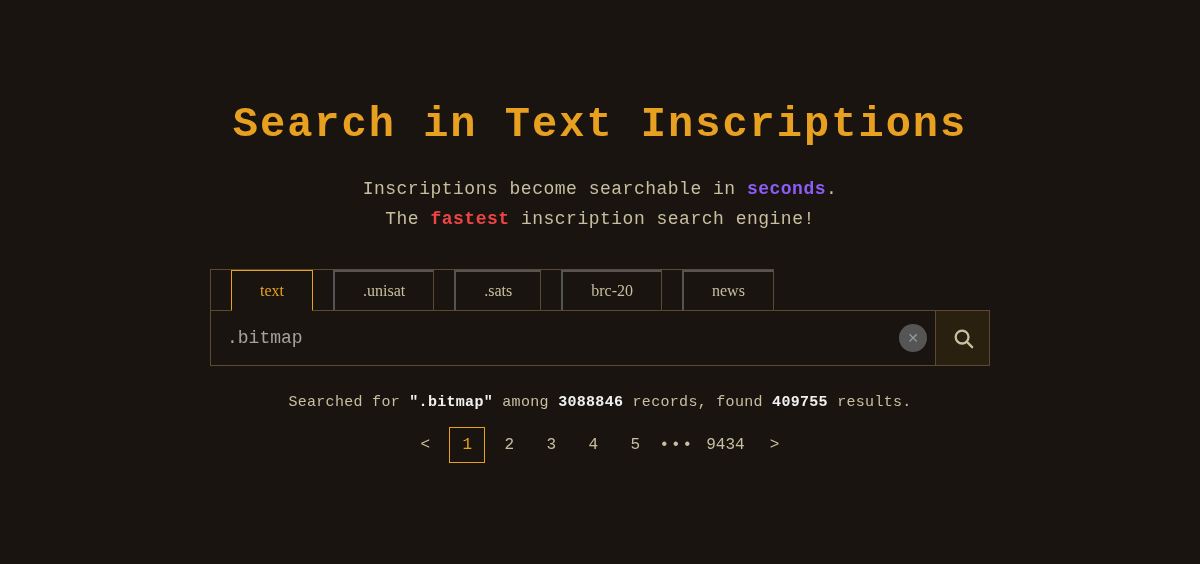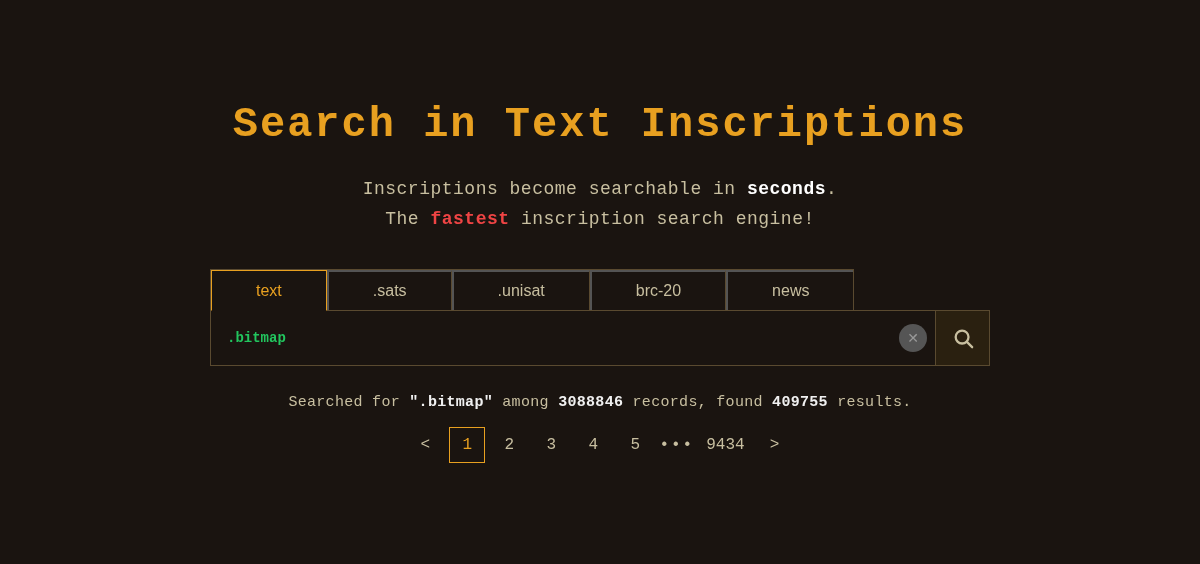--- a/index.html
+++ b/index.html
@@ -32,21 +32,21 @@
 
     .subtitle {
       font-size: 18px;
       color: #c8bfa0;
       margin-bottom: 10px;
       text-align: center;
       letter-spacing: 0.5px;
     }
 
     .subtitle .highlight {
-      color: #ffffff;
+      color: #8b5cf6;
       font-weight: bold;
       text-align: right;
     }
 
     .subtitle2 {
       font-size: 18px;
       color: #c8bfa0;
       margin-bottom: 40px;
       text-align: center;
       letter-spacing: 0.5px;
@@ -64,28 +64,29 @@
     }
 
     .tabs {
       display: flex;
       border: 1px solid #5a4a30;
       border-bottom: none;
       width: fit-content;
     }
 
     .tab {
-      padding: 10px 44px;
-      font-family: Liberation Sans, sans-serif;
+      padding: 10px 28px;
+      font-family: Liberation Serif, serif;
       font-size: 16px;
       cursor: pointer;
       border-right: 1px solid #5a4a30;
       color: #c8bfa0;
       background: transparent;
       border-bottom: none;
+      margin-left: 20px;
     }
 
     .tab:last-child {
       border-right: none;
     }
 
     .tab.active {
       color: #e8a020;
       border: 1px solid #e8a020;
       border-bottom: 1px solid #1a1410;
@@ -101,25 +102,24 @@
       border: 1px solid #5a4a30;
       background: #1a1410;
       width: 780px;
     }
 
     .search-input {
       flex: 1;
       background: transparent;
       border: none;
       outline: none;
-      color: #22c55e;
+      color: #a3a3a3;
       font-family: 'Courier New', Courier, monospace;
-      font-size: 14px;
+      font-size: 18px;
       padding: 14px 16px;
-      font-weight: bold;
     }
 
     .clear-btn {
       width: 28px;
       height: 28px;
       border-radius: 50%;
       background: #555;
       border: none;
       cursor: pointer;
       display: flex;
@@ -202,22 +202,22 @@
 <p class="subtitle">
   <span>Inscriptions become searchable in </span><span class="highlight">seconds</span><span>.</span>
 </p>
 <p class="subtitle2">
   <span>The </span><span class="highlight">fastest</span><span> inscription search engine!</span>
 </p>
 
 <div class="tabs-container">
   <div class="tabs">
     <button class="tab active">text</button>
+    <button class="tab">.unisat</button>
     <button class="tab">.sats</button>
-    <button class="tab">.unisat</button>
     <button class="tab">brc-20</button>
     <button class="tab">news</button>
   </div>
 
   <div class="search-bar">
     <input class="search-input" type="text" value=".bitmap" style="">
     <button class="clear-btn">✕</button>
     <button class="search-btn">
       <svg class="search-icon-svg" viewBox="0 0 24 24" fill="none" stroke="#c8bfa0" stroke-width="2.5" stroke-linecap="round" stroke-linejoin="round">
         <circle cx="11" cy="11" r="7"></circle>

